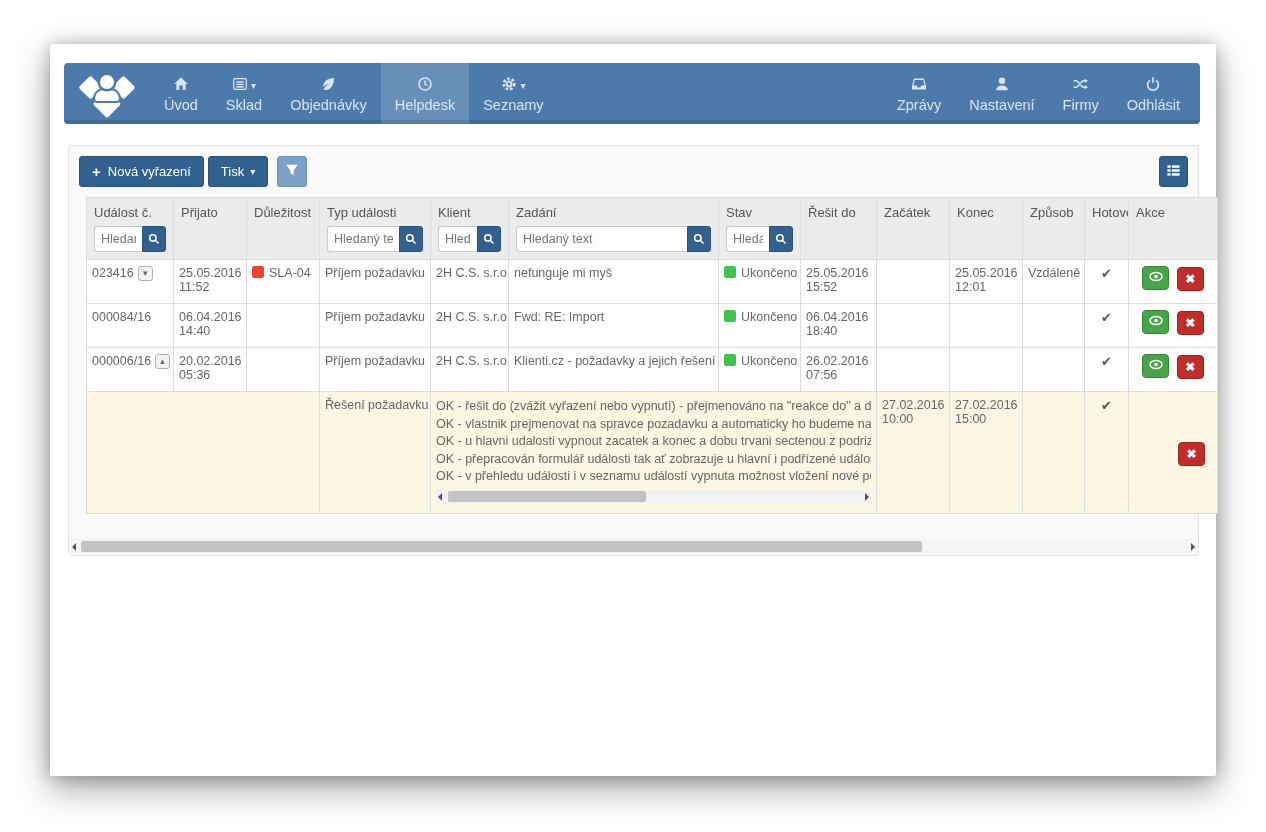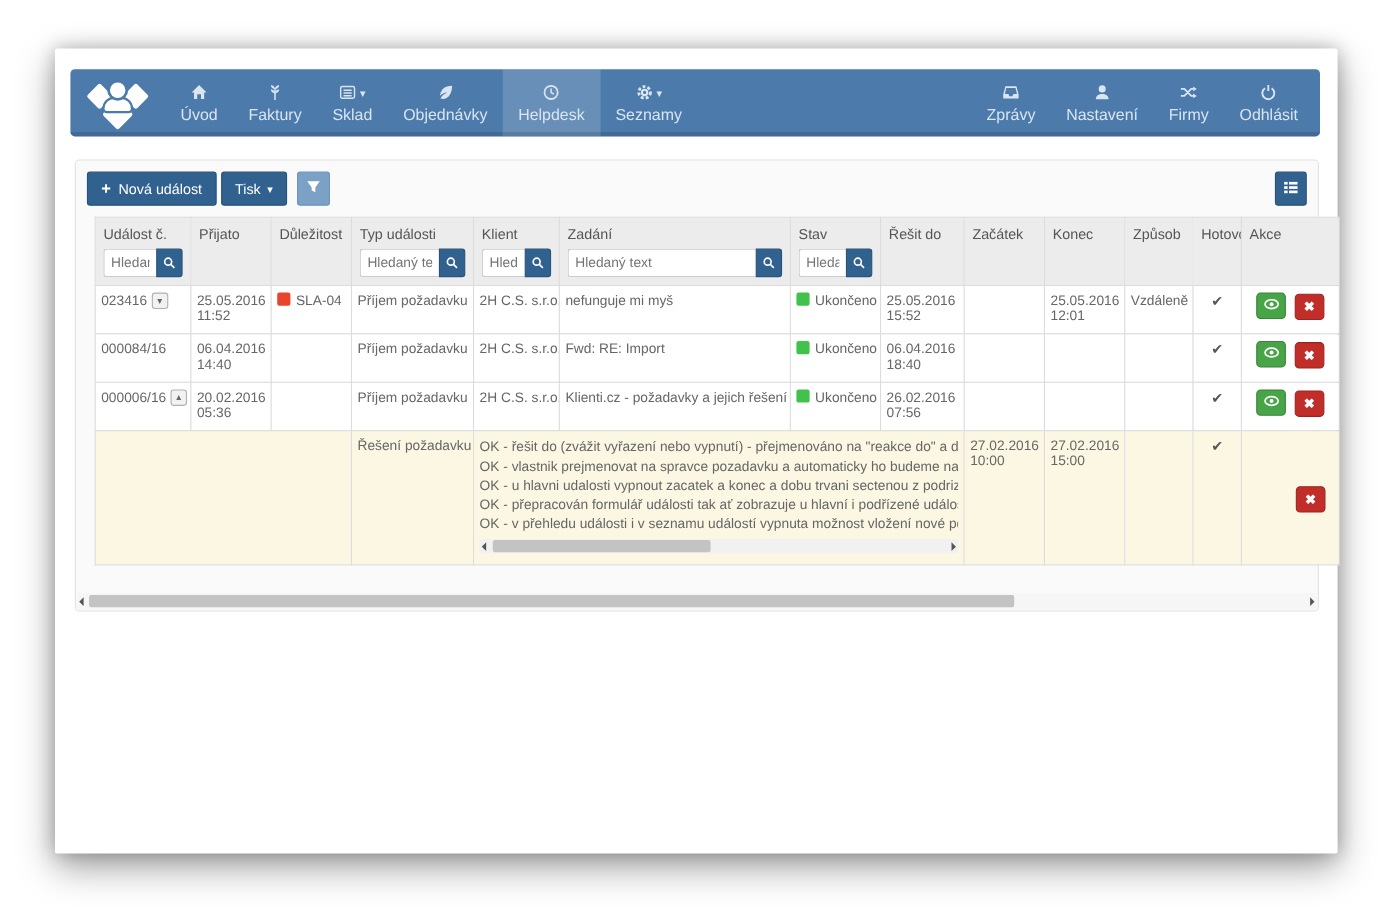--- a/index.html
+++ b/index.html
@@ -105,29 +105,20 @@
 
     <div class="nav-item">
       <span class="nicon">
         <svg width="16" height="16" viewBox="0 0 16 16">
             <path class="fl" d="M8 1.2 14.8 8h-2.2v6H9.7V9.6H6.3V14H3.4V8H1.2Z"></path>
           </svg>
       </span>
       <span>Úvod</span>
     </div>
 
-    <div class="nav-item">
-      <span class="nicon">
-        <svg width="16" height="16" viewBox="0 0 16 16">
-          <path class="st" stroke-width="1.4" d="M8 15V4"></path>
-          <path class="fl" d="M8 5C6 5 4.3 3.4 4.2 1.2 6.4 1.3 8 3 8 5Zm0 4C6 9 4.3 7.4 4.2 5.2 6.4 5.3 8 7 8 9Zm0-4c2 0 3.7-1.6 3.8-3.8C9.6 1.3 8 3 8 5Zm0 4c2 0 3.7-1.6 3.8-3.8C9.6 5.3 8 7 8 9Z"></path>
-        </svg>
-      </span>
-      <span>Faktury</span>
-    </div>
 
     <div class="nav-item">
       <span class="nicon">
         <svg width="16" height="16" viewBox="0 0 16 16">
           <rect class="st" stroke-width="1.3" x="1.7" y="2.7" width="12.6" height="10.6" rx="1.5"></rect>
           <path class="st" stroke-width="1.3" d="M4.3 6h7.4M4.3 8.5h7.4M4.3 11h7.4"></path>
         </svg>
         <span class="nav-caret">▾</span>
       </span>
       <span>Sklad</span>
@@ -206,21 +197,21 @@
       <span>Odhlásit</span>
     </div>
   </nav>
 
   <div class="panel">
 
     <div class="toolbar">
       <div class="tb-left">
         <button class="btn">
           <span class="plus">+</span>
-          <span>Nová událost</span>
+          <span>Nová vyřazení</span>
         </button>
         <button class="btn">
           <span>Tisk</span>
           <span class="dd">▾</span>
         </button>
         <button class="btn btn-filter">
           <span>
             <svg width="14" height="14" viewBox="0 0 16 16">
                 <path fill="#fff" d="M1.5 2h13L9.9 8.6v4.9L6.1 11.7V8.6Z"></path>
               </svg>

